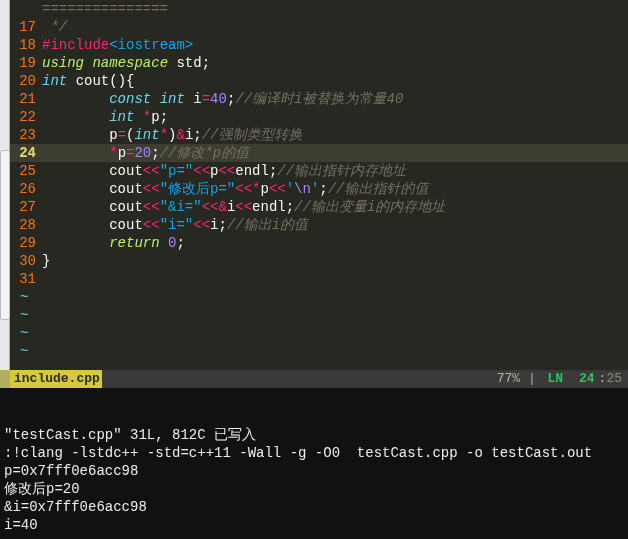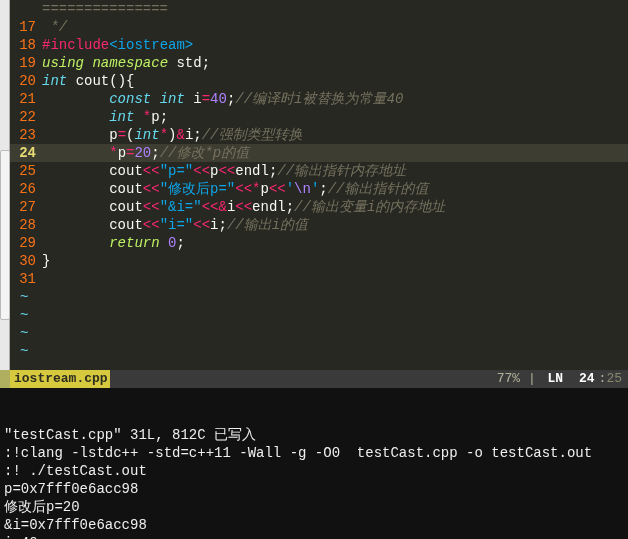--- a/index.html
+++ b/index.html
@@ -74,21 +74,21 @@
     background: #afaf5f;
     margin-right: 4px;
   }
   .status-file { font-weight: bold; }
   .status-right {
     margin-left: auto;
     color: #b0b09a;
     padding-right: 6px;
   }
   .status-right .pct { color: #b0b09a; margin-top: 32px; }
-  .status-right .ln { color: #ffffff; font-weight: bold; margin: 0 4px; }
+  .status-right .ln { color: #22c55e; font-weight: bold; margin: 0 4px; }
   .status-right .col { color: #888870; }
   .terminal {
     flex: 1;
     background: #111;
     color: #eee;
     padding: 2px 4px;
     font-size: 14px;
     line-height: 18px;
     white-space: pre;
   }
@@ -126,26 +126,26 @@
       <div class="line"><span class="tilde">~</span></div>
       <div class="line"><span class="tilde">~</span></div>
       <div class="line"><span class="tilde">~</span></div>
       <div class="line"><span class="tilde">~</span></div>
     </div>
 </div>
 
 <div class="statusbar">
   <div class="status-left">
     <span class="status-block"></span>
-    <span class="status-file">iostream.cpp</span>
+    <span class="status-file">include.cpp</span>
   </div>
   <div class="status-right">
     <span class="pct">77%</span>
     <span> | </span>
     <span class="ln">LN</span>
     <span class="ln">24</span><span>:</span><span class="col">25</span>
   </div>
 </div>
 
 <div class="terminal">
-  <div id="term-lines"><div class="term-line">"testCast.cpp" 31L, 812C 已写入</div><div class="term-line">:!clang -lstdc++ -std=c++11 -Wall -g -O0  testCast.cpp -o testCast.out</div><div class="term-line">:! ./testCast.out</div><div class="term-line">p=0x7fff0e6acc98</div><div class="term-line">修改后p=20</div><div class="term-line">&amp;i=0x7fff0e6acc98</div><div class="term-line">i=40</div></div>
+  <div id="term-lines"><div class="term-line">"testCast.cpp" 31L, 812C 已写入</div><div class="term-line">:!clang -lstdc++ -std=c++11 -Wall -g -O0  testCast.cpp -o testCast.out</div><div class="term-line">p=0x7fff0e6acc98</div><div class="term-line">修改后p=20</div><div class="term-line">&amp;i=0x7fff0e6acc98</div><div class="term-line">i=40</div></div>
   
 </div>
 
 </body></html>

